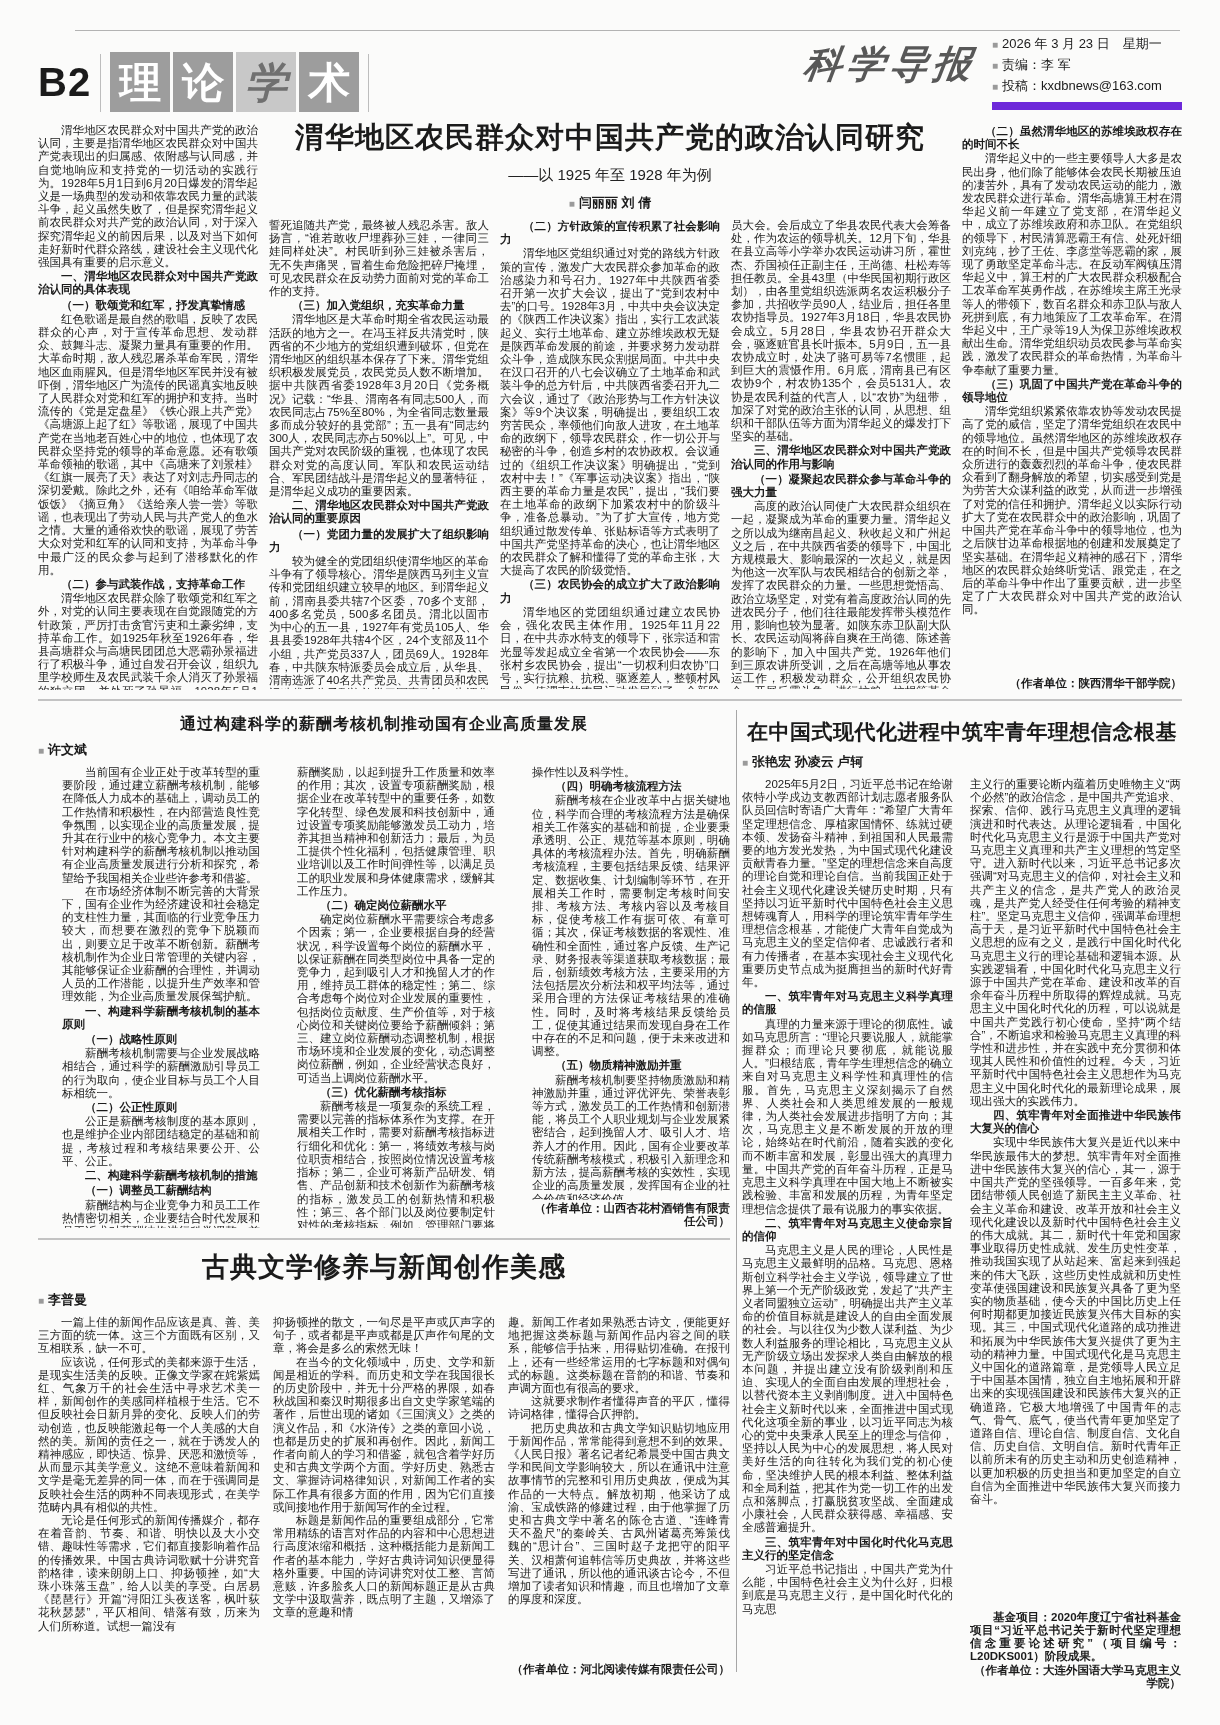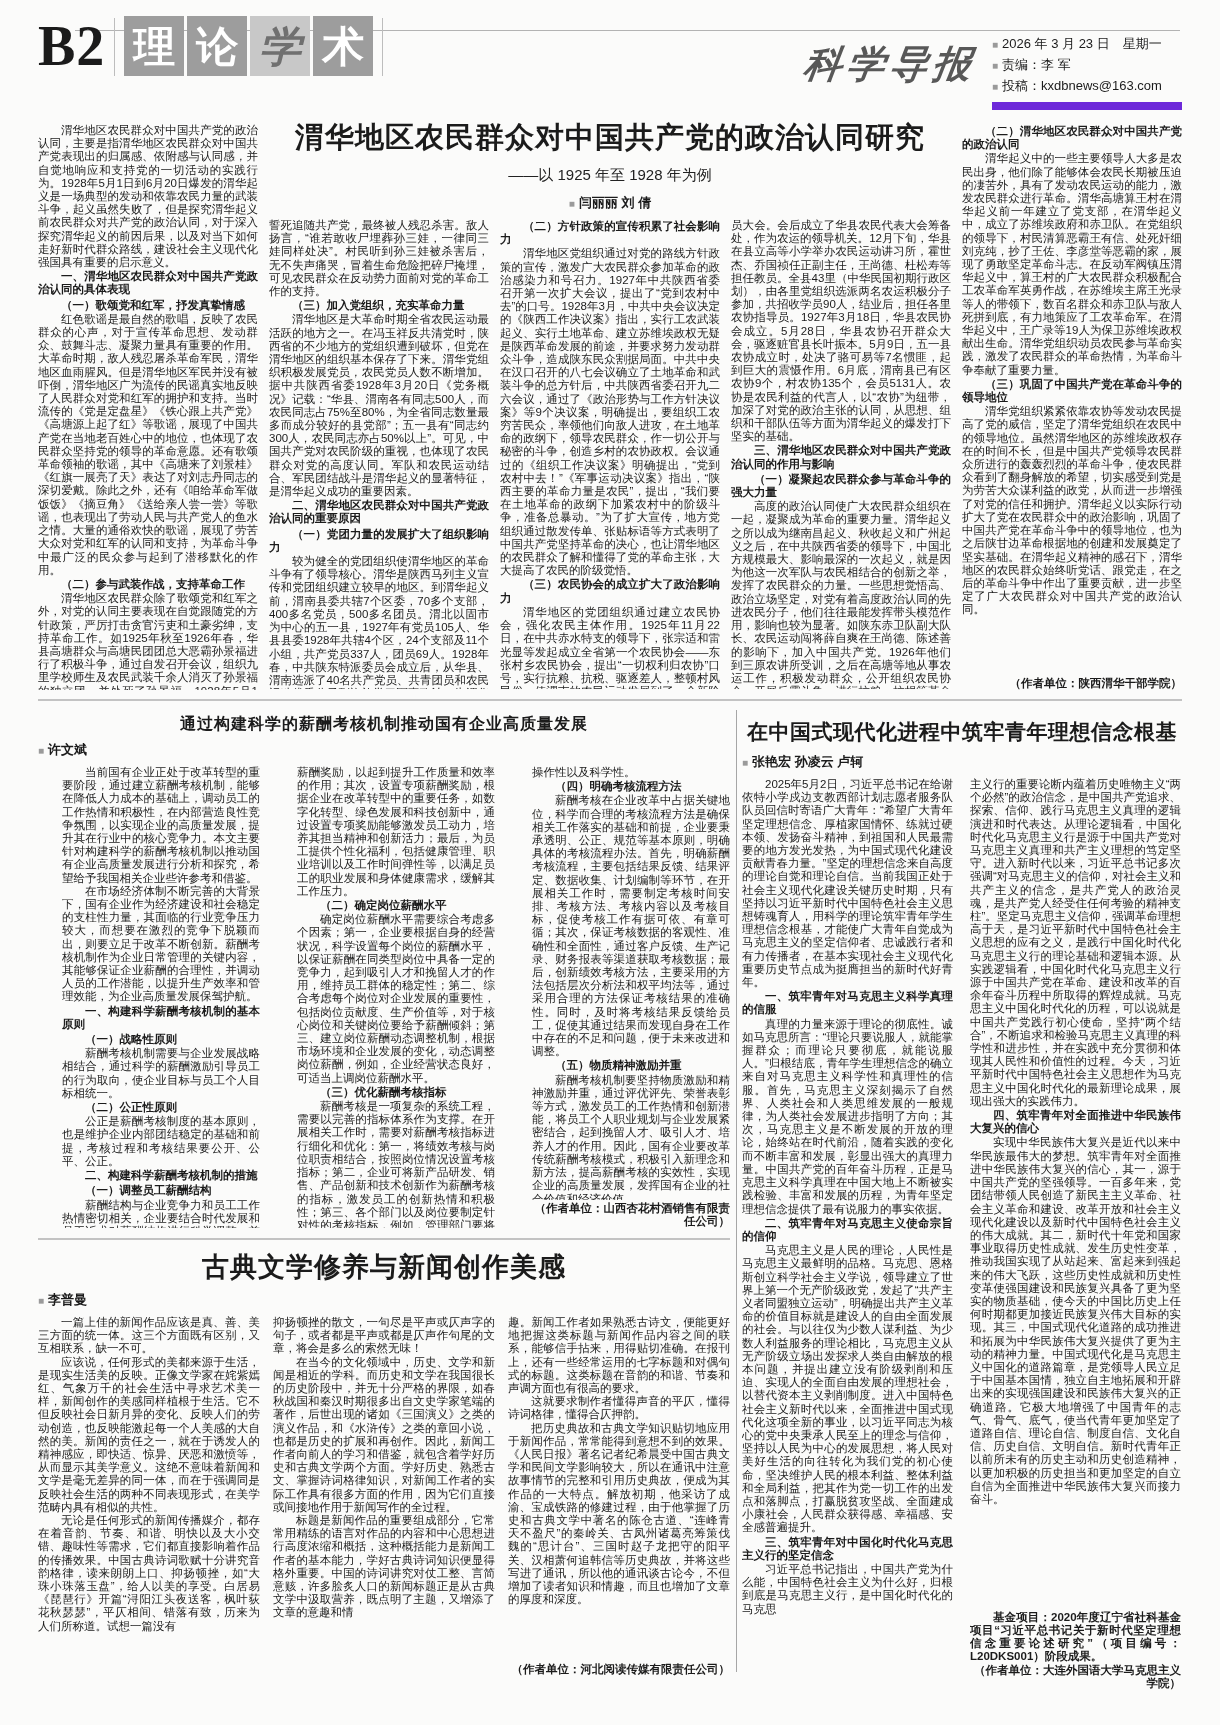--- a/index.html
+++ b/index.html
@@ -2,21 +2,21 @@
 <html><head>
 <meta charset="utf-8">
 <style>
   html,body{margin:0;padding:0;background:#fbfbfa;}
   body{width:1220px;height:1725px;font-family:"Liberation Sans","DejaVu Sans",sans-serif;color:#1b1b1b;}
   .page{position:relative;width:1220px;height:1725px;box-sizing:border-box;padding:0 38px;overflow:hidden;}
   
   .top-rule{position:absolute;left:75px;right:40px;top:30px;border-top:1px solid #b3b3b3;}
   header{position:relative;height:104px;}
   .left-head{position:absolute;left:0;top:16px;display:flex;align-items:flex-end;}
-  .edition{font-family:Liberation Serif, serif;font-weight:bold;font-size:56px;line-height:60px;letter-spacing:1px;}
+  .edition{font-family:Liberation Sans, sans-serif;font-weight:bold;font-size:40px;line-height:60px;letter-spacing:1px;margin-top:36px;}
   .vline{width:1px;height:58px;background:#bdbdbd;margin:0 9px;}
   .section-boxes{display:flex;gap:3px;}
   .sbox{width:60px;height:60px;background:#9d9d9d;color:#fff;font-weight:bold;font-size:42px;text-align:center;line-height:62px;}
   .sbox.alt{background:#c8c8c8;color:#707070;font-family:"DejaVu Serif",serif;font-style:italic;}
   .right-head{position:absolute;right:0;top:34px;display:flex;align-items:flex-start;gap:16px;}
   .paper-name{font-family:"DejaVu Serif","Liberation Serif",serif;font-style:italic;font-weight:bold;font-size:38px;line-height:60px;color:#585858;letter-spacing:5px;transform:skewX(-8deg);}
   .date-block{border-bottom:8px solid #6d28d9;padding-bottom:5px;font-size:13px;line-height:20px;min-width:190px;}
   .sq{color:#9a9a9a;font-size:10px;margin-right:4px;}
   
   .byline-row{font-size:13px;font-weight:bold;margin:0 0 7px;}
@@ -126,21 +126,21 @@
                 <div class="pc">员大会。会后成立了华县农民代表大会筹备处，作为农运的领导机关。12月下旬，华县在县立高等小学举办农民运动讲习所，霍世杰、乔国祯任正副主任，王尚德、杜松寿等担任教员。全县43里（中华民国初期行政区划），由各里党组织选派两名农运积极分子参加，共招收学员90人，结业后，担任各里农协指导员。1927年3月18日，华县农民协会成立。5月28日，华县农协召开群众大会，驱逐赃官县长叶振本。5月9日，五一县农协成立时，处决了骆可易等7名惯匪，起到巨大的震慑作用。6月底，渭南县已有区农协9个，村农协135个，会员5131人。农协是农民利益的代言人，以“农协”为纽带，加深了对党的政治主张的认同，从思想、组织和干部队伍等方面为渭华起义的爆发打下坚实的基础。</div>
                 <div class="h1">三、渭华地区农民群众对中国共产党政治认同的作用与影响</div>
                 <div class="h2">（一）凝聚起农民群众参与革命斗争的强大力量</div>
                 <div class="p">高度的政治认同使广大农民群众组织在一起，凝聚成为革命的重要力量。渭华起义之所以成为继南昌起义、秋收起义和广州起义之后，在中共陕西省委的领导下，中国北方规模最大、影响最深的一次起义，就是因为他这一次军队与农民相结合的创新之举，发挥了农民群众的力量。一些思想觉悟高、政治立场坚定，对党有着高度政治认同的先进农民分子，他们往往最能发挥带头模范作用，影响也较为显著。如陕东赤卫队副大队长、农民运动闯将薛自爽在王尚德、陈述善的影响下，加入中国共产党。1926年他们到三原农讲所受训，之后在高塘等地从事农运工作，积极发动群众，公开组织农民协会，开展反霸斗争，进行抗粮、抗捐等革命斗争，向反动势力展示了中国农民不堪忍受剥削和压迫的精神，深受农民群体热爱，有唱词写道“薛自爽是英雄火神出动，斗土豪杀恶绅威震陕东”。除此之外，农民英雄张绪昌、宁景俞等革命先进分子为革命牺牲的精神，对凝聚农民群众具有重要意义。</div>
               </div>
             </div>
         </div>
       </div>
       <div class="col a1-side">
         <div class="colbody">
-            <div class="h2">（二）渭华地区农民群众对中国共产党的政治认同</div>
+            <div class="h2">（二）虽然渭华地区的苏维埃政权存在的时间不长</div>
             <div class="p">渭华起义中的一些主要领导人大多是农民出身，他们除了能够体会农民长期被压迫的凄苦外，具有了发动农民运动的能力，激发农民群众进行革命。渭华高塘算王村在渭华起义前一年建立了党支部，在渭华起义中，成立了苏维埃政府和赤卫队。在党组织的领导下，村民清算恶霸王有信、处死奸细刘克纯，抄了王佐、李彦堂等恶霸的家，展现了勇敢坚定革命斗志。在反动军阀镇压渭华起义中，算王村的广大农民群众积极配合工农革命军英勇作战，在苏维埃主席王光录等人的带领下，数百名群众和赤卫队与敌人死拼到底，有力地策应了工农革命军。在渭华起义中，王广录等19人为保卫苏维埃政权献出生命。渭华党组织动员农民参与革命实践，激发了农民群众的革命热情，为革命斗争奉献了重要力量。</div>
             <div class="h2">（三）巩固了中国共产党在革命斗争的领导地位</div>
             <div class="p">渭华党组织紧紧依靠农协等发动农民提高了党的威信，坚定了渭华党组织在农民中的领导地位。虽然渭华地区的苏维埃政权存在的时间不长，但是中国共产党领导农民群众所进行的轰轰烈烈的革命斗争，使农民群众看到了翻身解放的希望，切实感受到党是为劳苦大众谋利益的政党，从而进一步增强了对党的信任和拥护。渭华起义以实际行动扩大了党在农民群众中的政治影响，巩固了中国共产党在革命斗争中的领导地位，也为之后陕甘边革命根据地的创建和发展奠定了坚实基础。在渭华起义精神的感召下，渭华地区的农民群众始终听党话、跟党走，在之后的革命斗争中作出了重要贡献，进一步坚定了广大农民群众对中国共产党的政治认同。</div>
           </div>
         <div class="colfoot">
             <div class="au">（作者单位：陕西渭华干部学院）</div>
           </div>
       </div>
     </div>
   </section>

